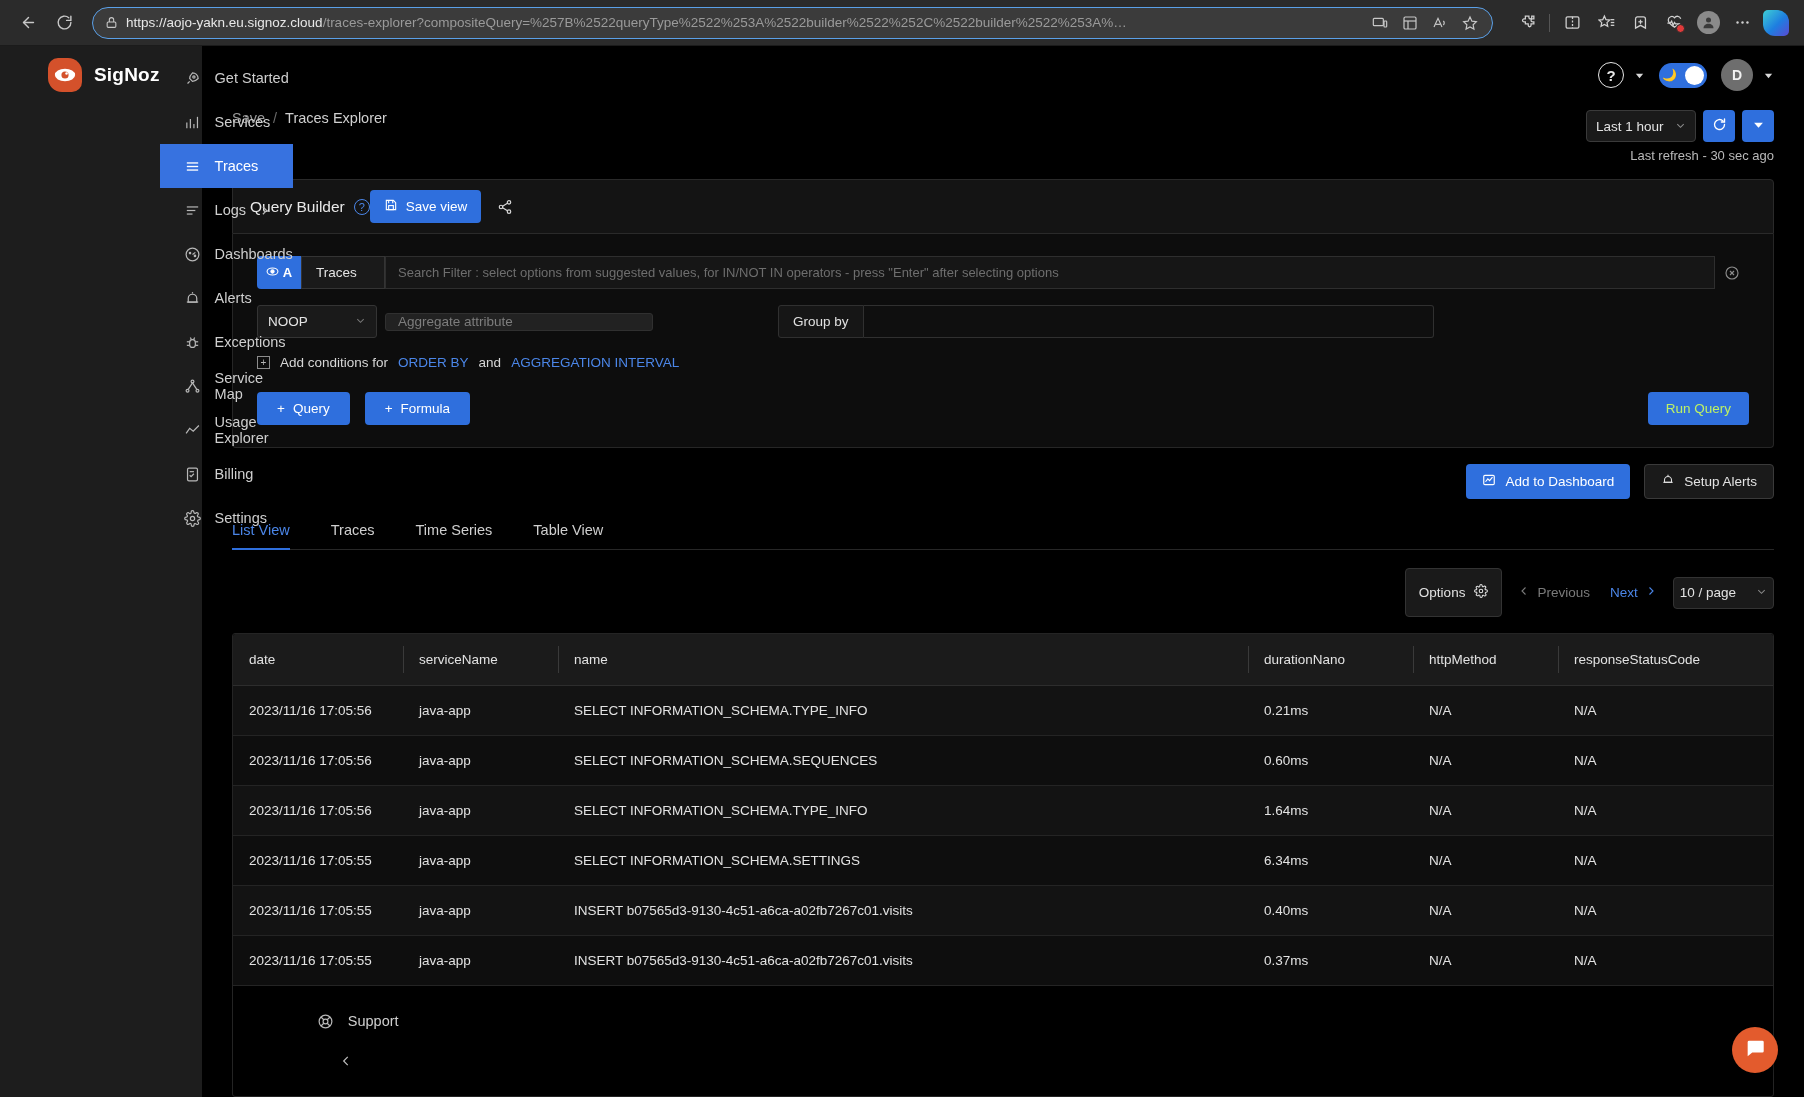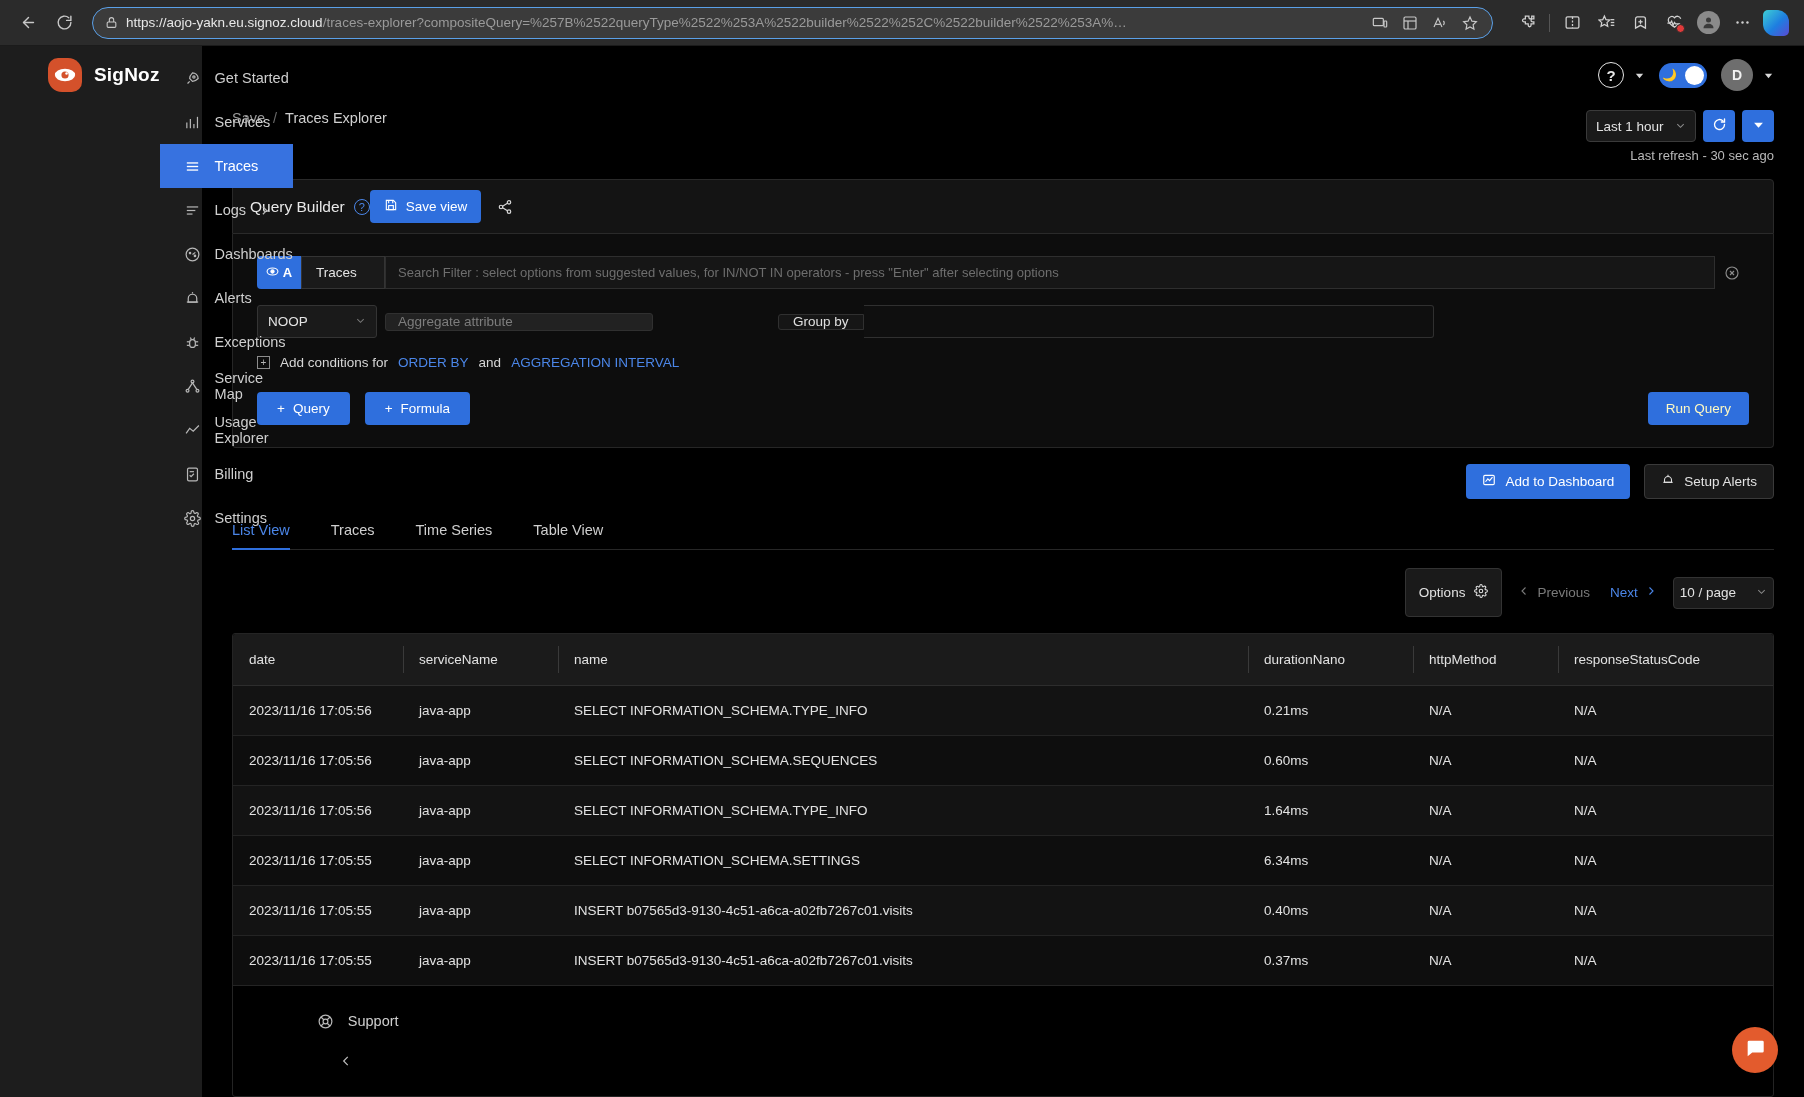--- a/index.html
+++ b/index.html
@@ -320,21 +320,21 @@
   }
   .noop-select svg { width: 11px; height: 11px; color: #777; }
   .agg-attr {
     height: 18px; width: 268px; margin-left: 8px;
     background: #222222; border: 1px solid #303030; border-radius: 3px;
     display: flex; align-items: center; padding: 0 12px;
     color: #7d7d7d; font-size: 13.5px;
   }
   .groupby-wrap { display: flex; align-items: center; margin-left: 125px; }
   .groupby-label {
-    height: 16px; padding: 0 14px;
+    height: 33px; padding: 0 14px;
     background: #161616; border: 1px solid #303030;
     border-radius: 3px 0 0 3px;
     display: flex; align-items: center;
     color: #e0e0e0; font-size: 13.5px;
   }
   .groupby-field {
     height: 33px; width: 570px;
     background: #0f0f0f; border: 1px solid #303030; border-left: none;
     border-radius: 0 3px 3px 0;
   }
@@ -356,21 +356,21 @@
     display: flex; align-items: center; justify-content: space-between;
   }
   .qb-actions-left { display: flex; gap: 15px; }
   .btn-blue {
     background: #2f6fdd; color: #fff;
     height: 33px; padding: 0 20px; border-radius: 4px;
     display: flex; align-items: center; justify-content: center; gap: 8px;
     font-size: 13.5px;
   }
   .btn-run {
-    background: #2f6fdd; color: #fef9c3;
+    background: #2f6fdd; color: #bef264;
     height: 33px; padding: 0 18px; border-radius: 4px;
     display: flex; align-items: center; font-size: 13.5px;
   }
 
   
   .da-row {
     display: flex; justify-content: flex-end; gap: 14px;
     margin-top: 16px;
   }
   .btn-dark {

